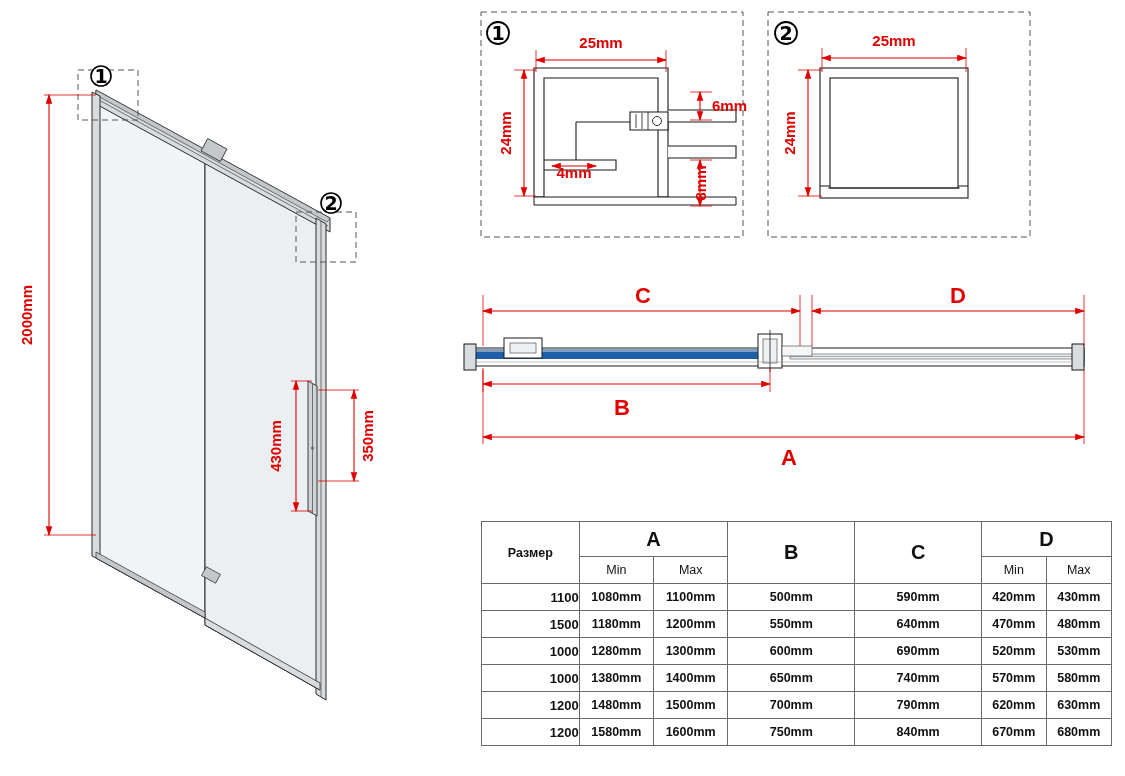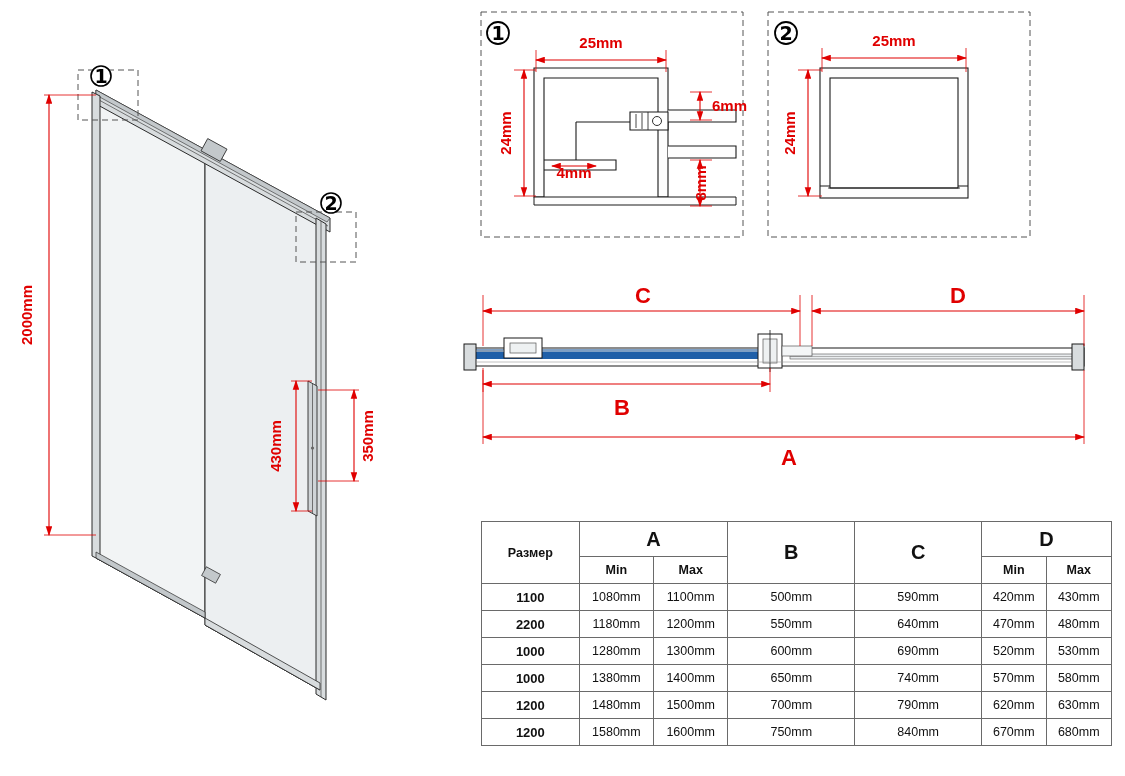--- a/index.html
+++ b/index.html
@@ -51,35 +51,36 @@
     width: 631px;
     font-family: "Liberation Sans", sans-serif;
     font-size: 12.5px;
     color: #111;
   }
   table.sizes td, table.sizes th {
     border: 1px solid #6a6a6a;
     text-align: center;
     padding: 0;
     height: 26px;
-    font-weight: normal;
+    font-weight: bold;
   }
   table.sizes .hdr-letter {
     font-size: 20px;
     font-weight: bold;
     height: 34px;
   }
   table.sizes .hdr-sub {
-    font-weight: bold;
+    font-weight: normal;
     font-size: 12.5px;
     height: 26px;
   }
   table.sizes .rowlabel {
     font-weight: bold;
     font-size: 13px;
+    text-align: right;
   }
   table.sizes .razmer {
     font-weight: bold;
     font-size: 12.5px;
   }
   .circnum {
     font-family: "DejaVu Sans", sans-serif;
     font-size: 19px;
     fill: #000;
     font-weight: bold;
@@ -308,21 +309,21 @@
         <tr>
           <td class="rowlabel">1100</td>
           <td>1080mm</td>
           <td>1100mm</td>
           <td>500mm</td>
           <td>590mm</td>
           <td>420mm</td>
           <td>430mm</td>
         </tr>
         <tr>
-          <td class="rowlabel">2200</td>
+          <td class="rowlabel">1500</td>
           <td>1180mm</td>
           <td>1200mm</td>
           <td>550mm</td>
           <td>640mm</td>
           <td>470mm</td>
           <td>480mm</td>
         </tr>
         <tr>
           <td class="rowlabel">1000</td>
           <td>1280mm</td>

